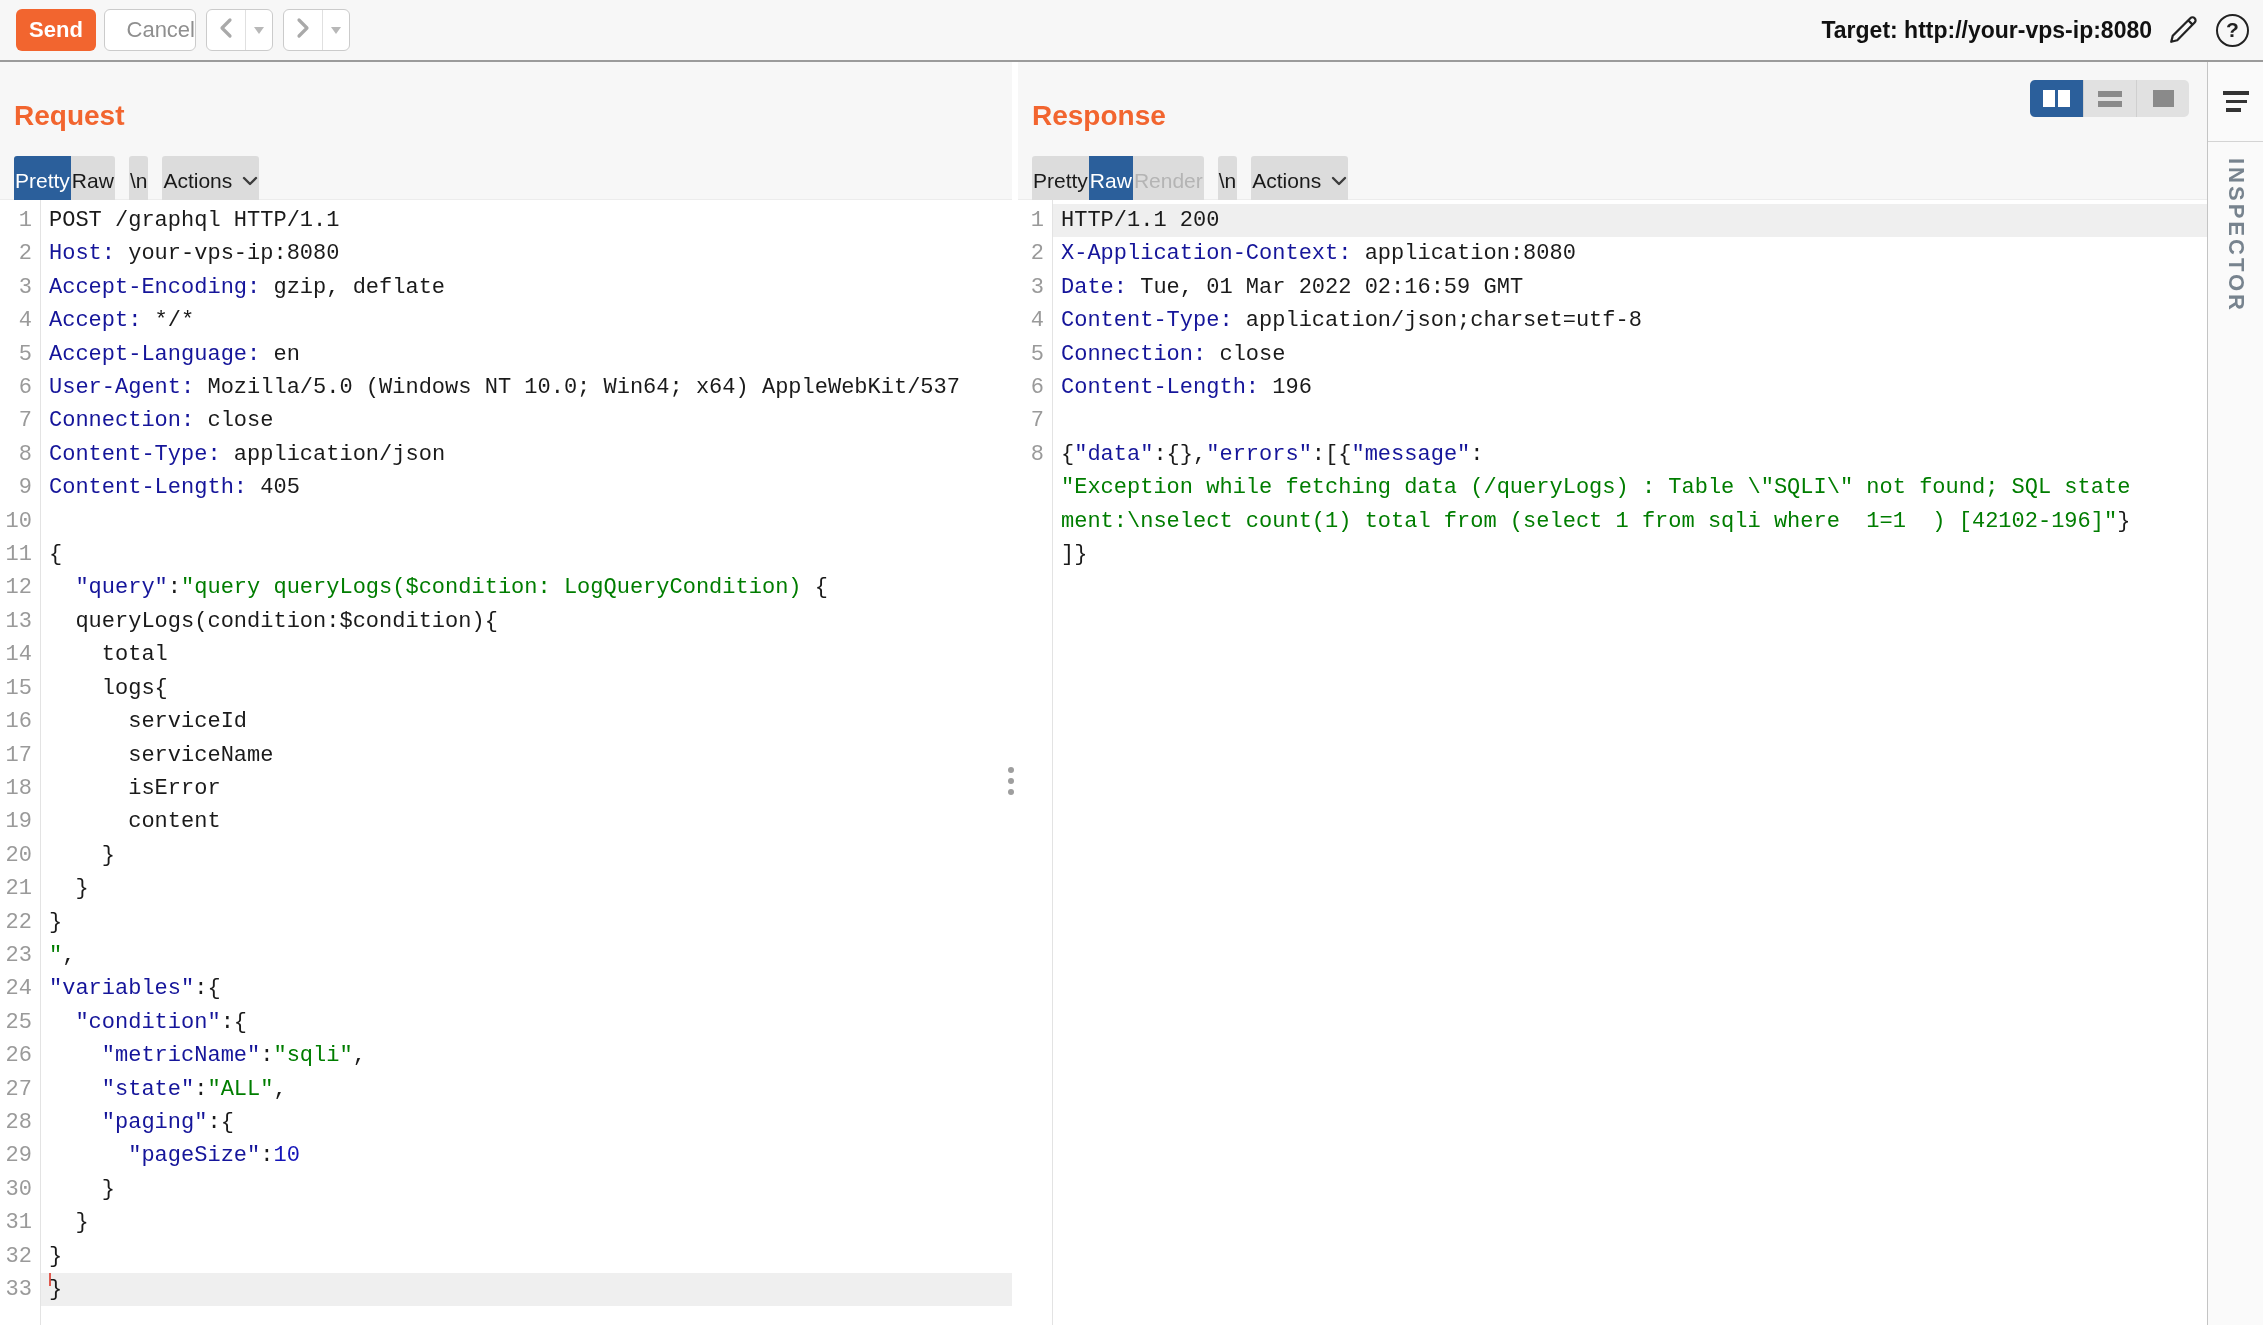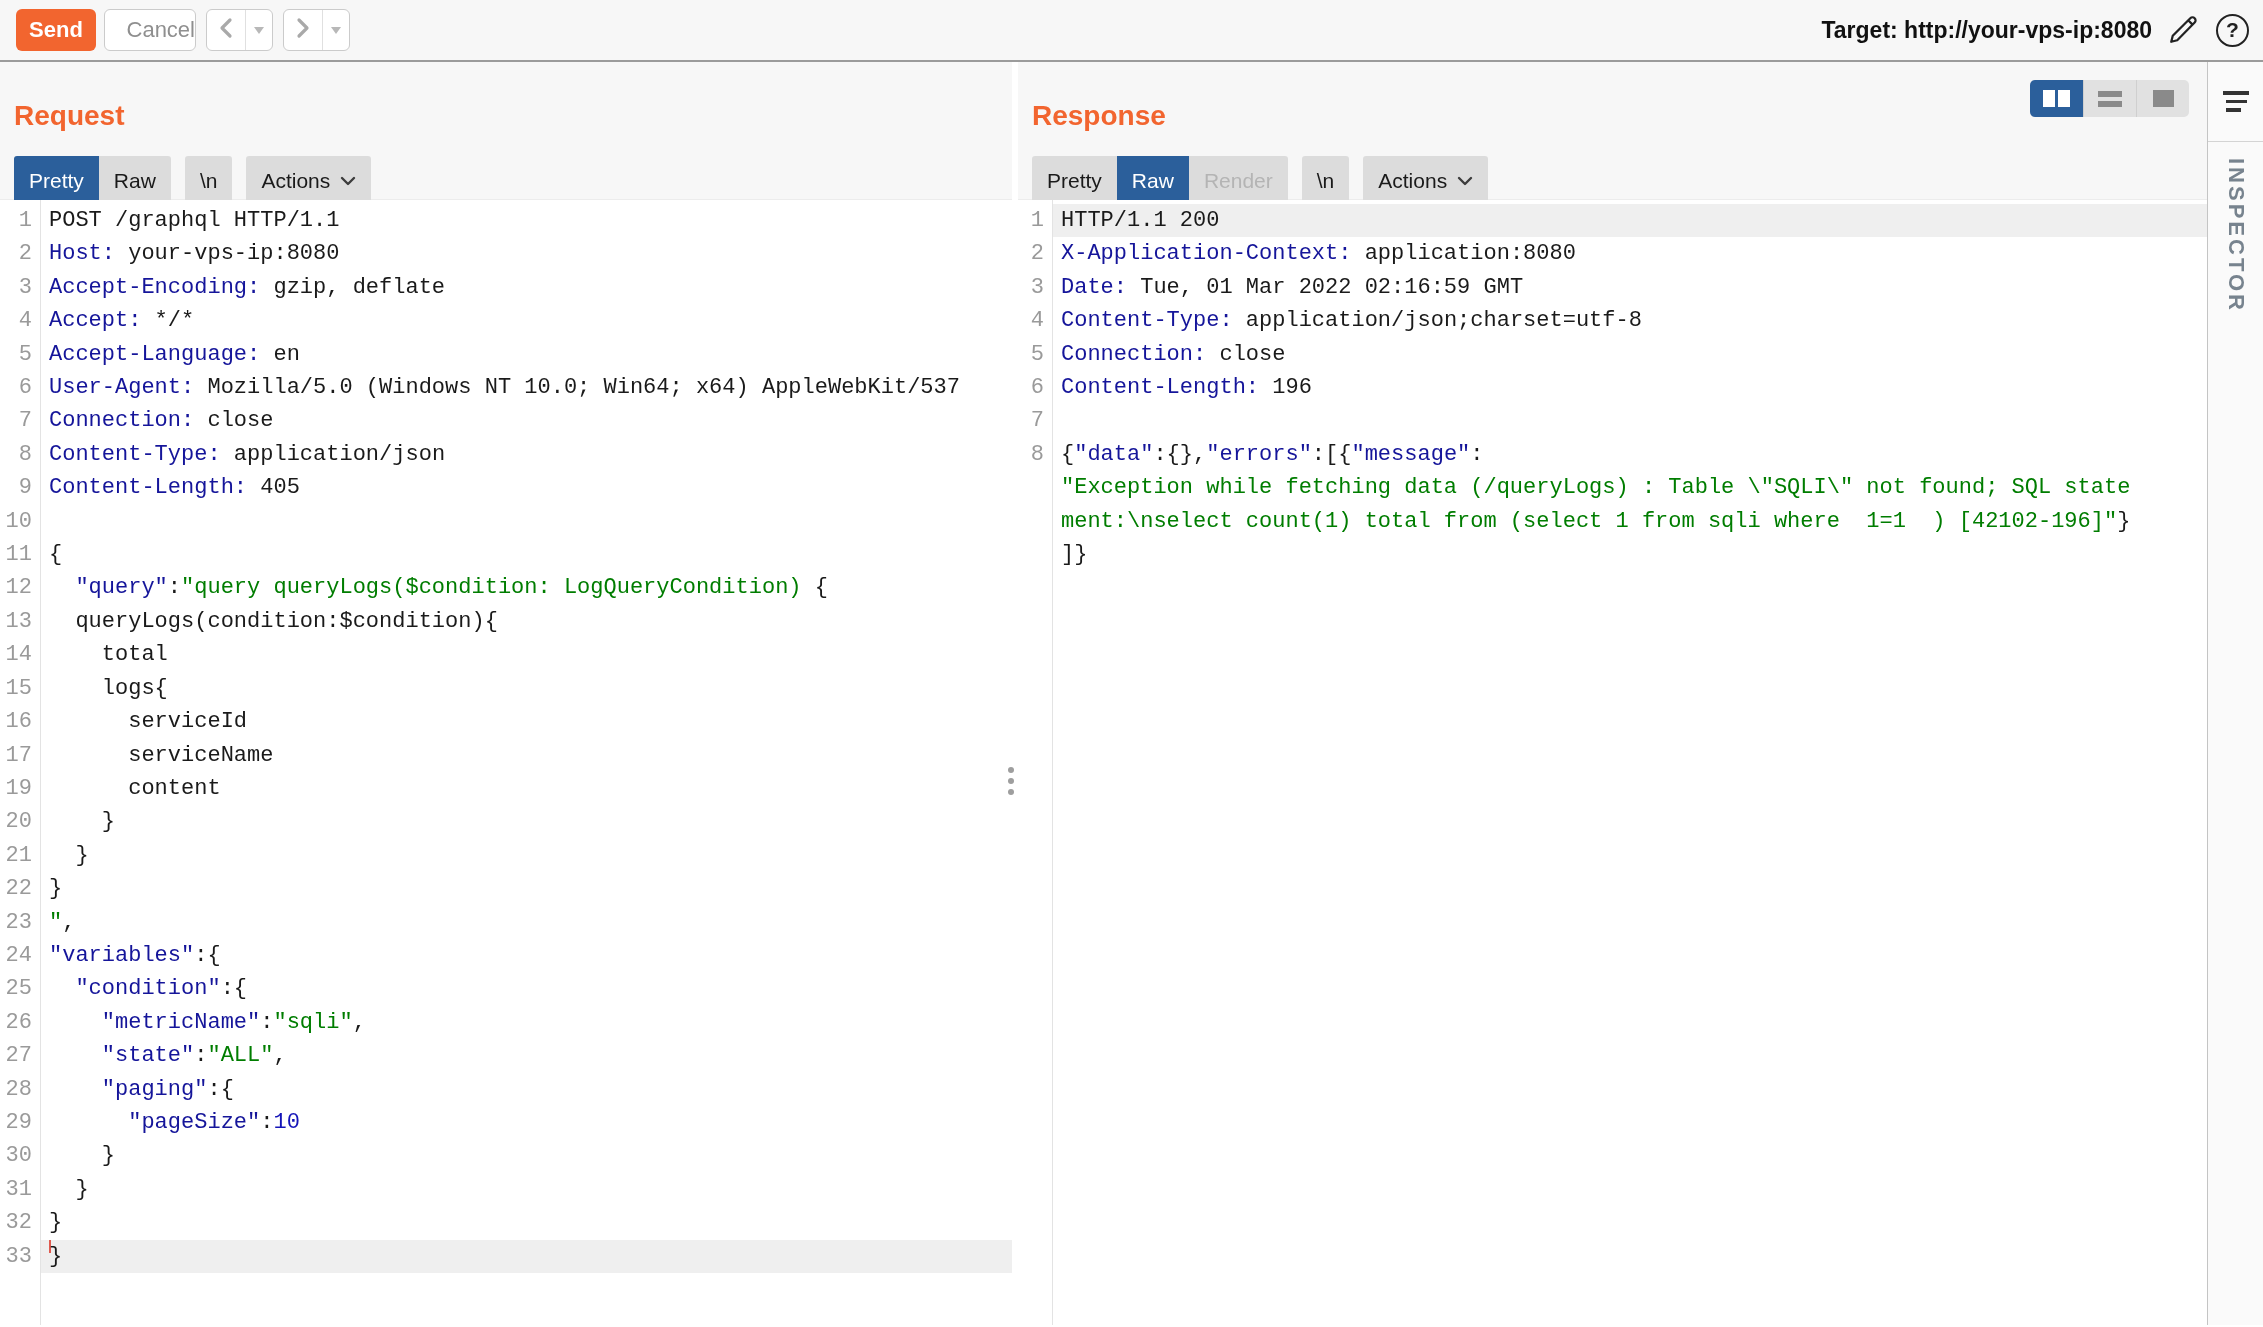--- a/index.html
+++ b/index.html
@@ -35,21 +35,21 @@
   .split-dots { position:absolute; left:-4px; top:705px; display:flex;
     flex-direction:column; gap:5px; }
   .split-dots i { width:6px; height:6px; border-radius:50%; background:#9e9e9e; }
   .panel-response { flex:1; }
 
   .panel-header { background:#f7f7f7; height:138px; padding:38px 14px 0 14px;
     position:relative; border-bottom:1px solid #ececec; }
   .panel-title { color:#f2652f; font-size:28px; font-weight:bold; }
   .tab-row { display:flex; align-items:center; margin-top:24px; }
   .tab-group { display:flex; border-radius:3px; overflow:hidden; }
-  .tab { height:49px; padding:0 15px; display:flex; align-items:center; font-size:21px;
+  .tab { height:49px; padding:0 1px; display:flex; align-items:center; font-size:21px;
     background:#dcdcdc; color:#1a1a1a; cursor:pointer; white-space:pre; }
   .tab.sel { background:#2b5f9b; color:#fff; }
   .tab.disabled { color:#b4b4b4; cursor:default; }
   .tab.lone { border-radius:3px; margin-left:14px; }
   .tab .chev { margin-left:10px; display:flex; align-items:center; }
 
   
   .layout-group { position:absolute; right:18px; top:18px; display:flex;
     border-radius:5px; overflow:hidden; }
   .layout-btn { width:53px; height:37px; background:#e1e1e1; display:flex;
@@ -227,20 +227,24 @@
         </div>
         <div class="line">
           <span class="ln">16</span>
           <span class="lt"><span class="c-plain">      serviceId</span></span>
         </div>
         <div class="line">
           <span class="ln">17</span>
           <span class="lt"><span class="c-plain">      serviceName</span></span>
         </div>
         <div class="line">
+          <span class="ln">18</span>
+          <span class="lt"><span class="c-plain">      isError</span></span>
+        </div>
+        <div class="line">
           <span class="ln">19</span>
           <span class="lt"><span class="c-plain">      content</span></span>
         </div>
         <div class="line">
           <span class="ln">20</span>
           <span class="lt"><span class="c-plain">    }</span></span>
         </div>
         <div class="line">
           <span class="ln">21</span>
           <span class="lt"><span class="c-plain">  }</span></span>

